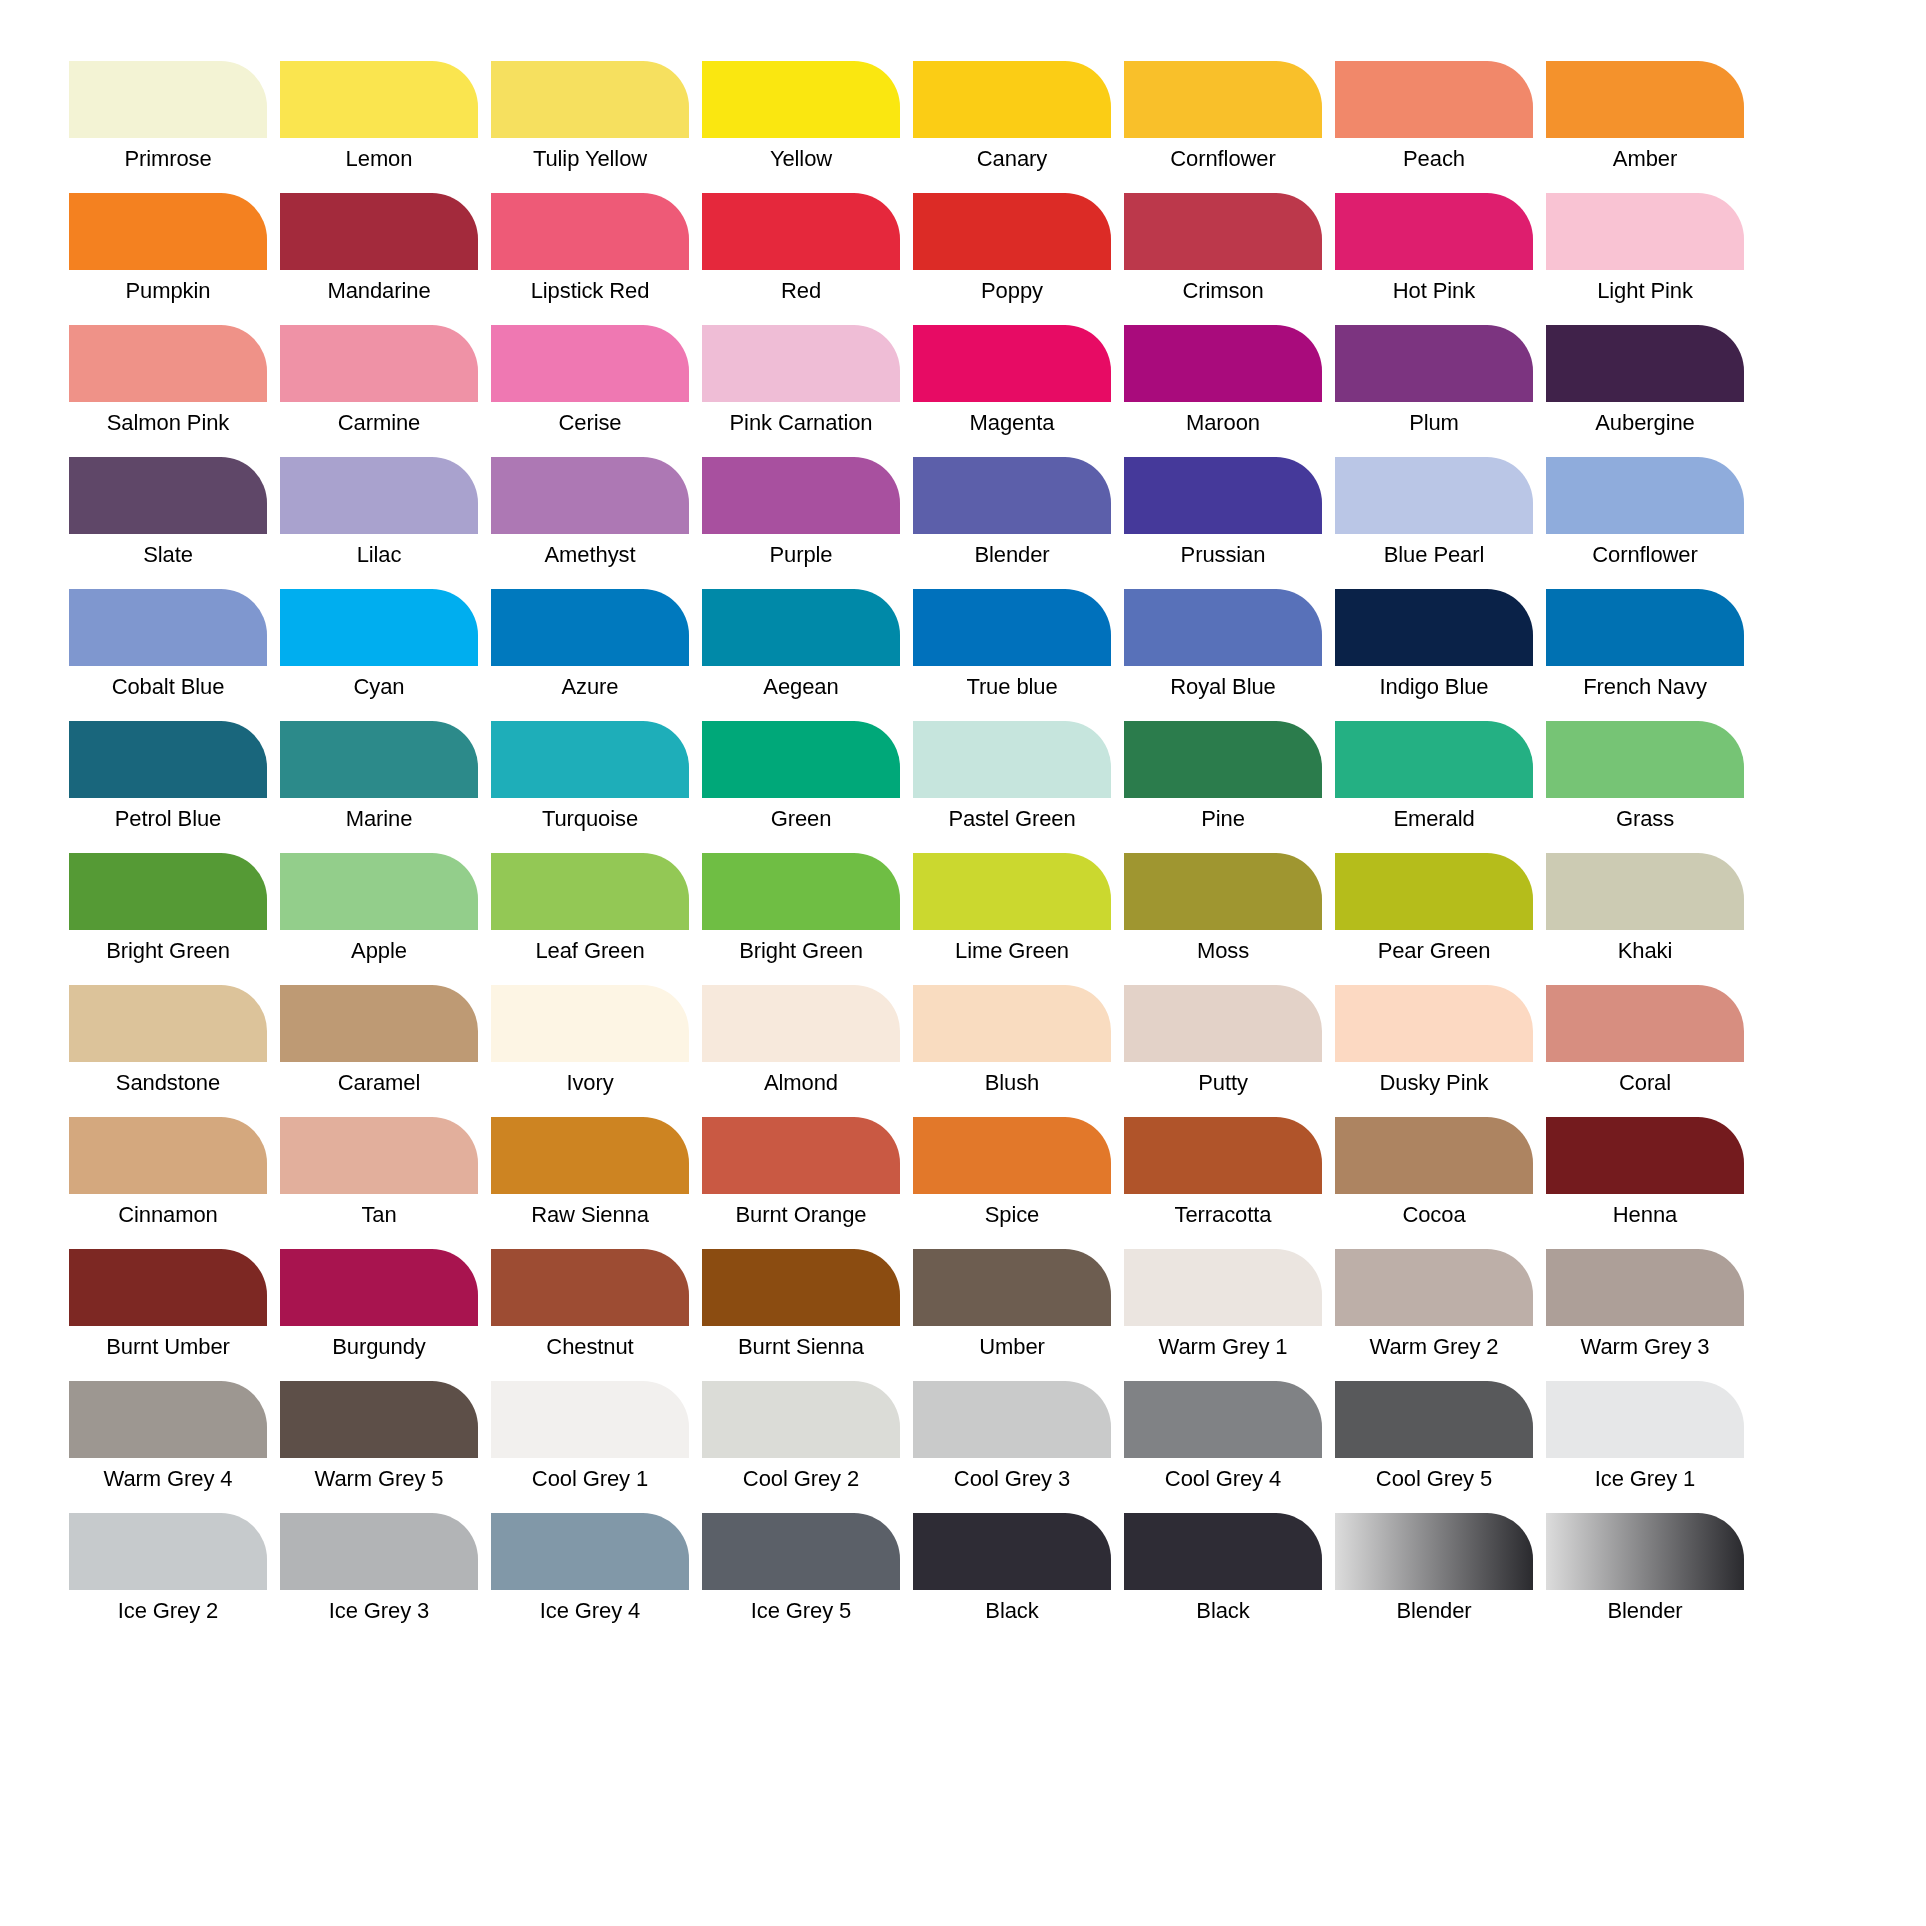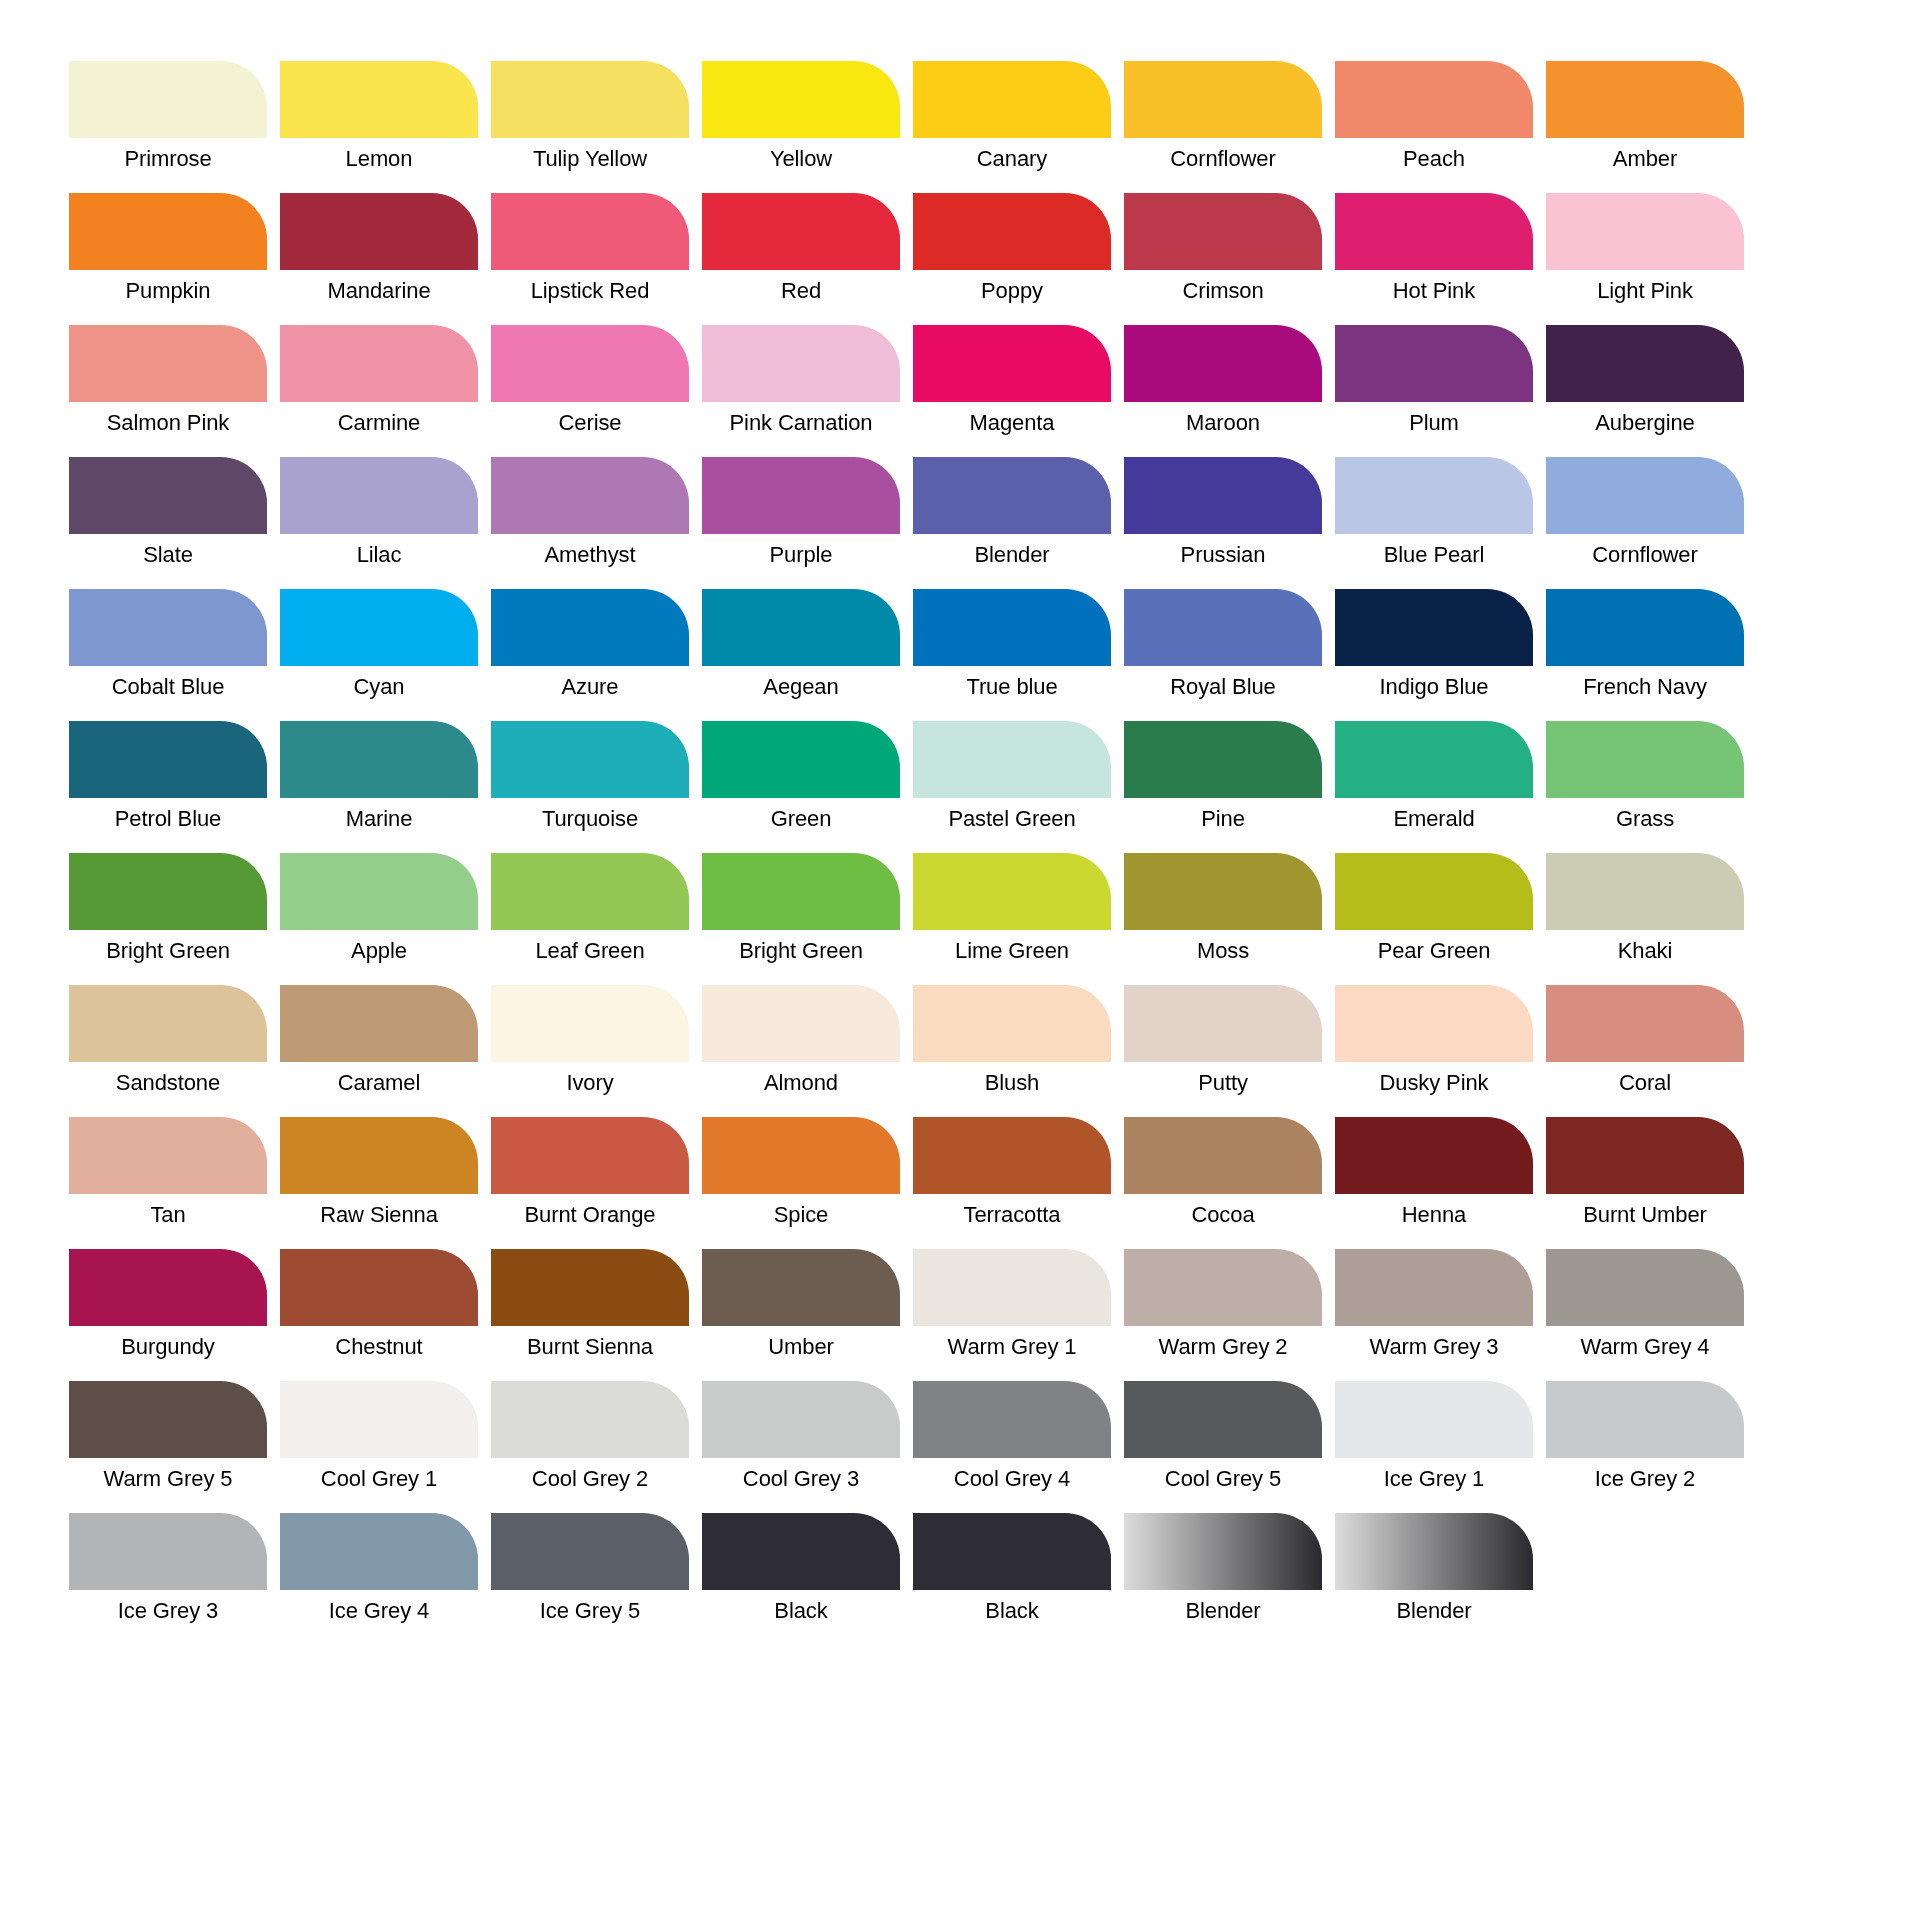--- a/index.html
+++ b/index.html
@@ -311,20 +311,24 @@
       </div>
       <div class="swatch-cell">
         <div class="swatch-chip" style="background: rgb(252, 217, 194);"></div>
         <div class="swatch-label">Dusky Pink</div>
       </div>
       <div class="swatch-cell">
         <div class="swatch-chip" style="background: rgb(215, 142, 128);"></div>
         <div class="swatch-label">Coral</div>
       </div>
       <div class="swatch-cell">
+        <div class="swatch-chip" style="background: rgb(212, 168, 126);"></div>
+        <div class="swatch-label">Cinnamon</div>
+      </div>
+      <div class="swatch-cell">
         <div class="swatch-chip" style="background: rgb(226, 175, 156);"></div>
         <div class="swatch-label">Tan</div>
       </div>
       <div class="swatch-cell">
         <div class="swatch-chip" style="background: rgb(205, 132, 34);"></div>
         <div class="swatch-label">Raw Sienna</div>
       </div>
       <div class="swatch-cell">
         <div class="swatch-chip" style="background: rgb(201, 89, 67);"></div>
         <div class="swatch-label">Burnt Orange</div>

